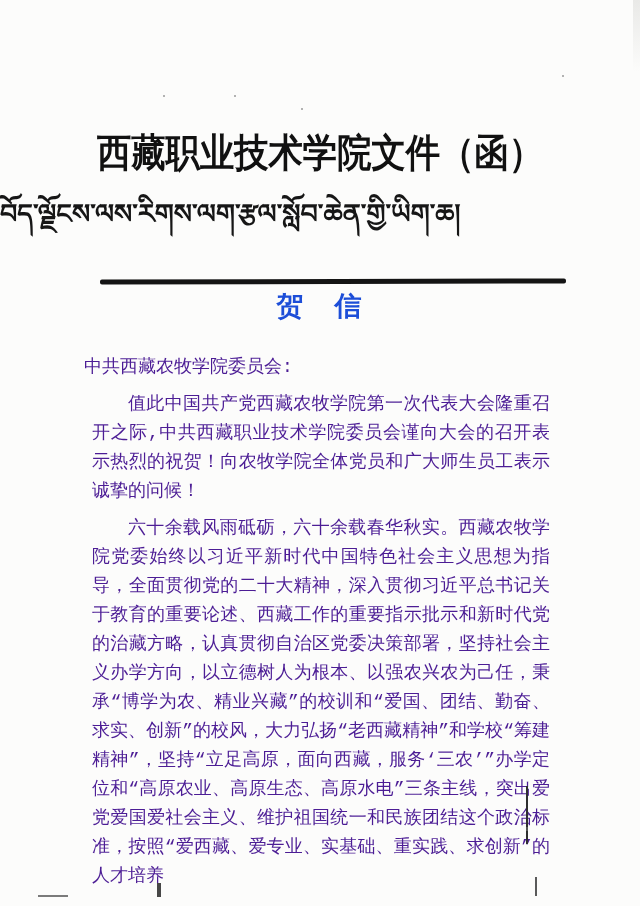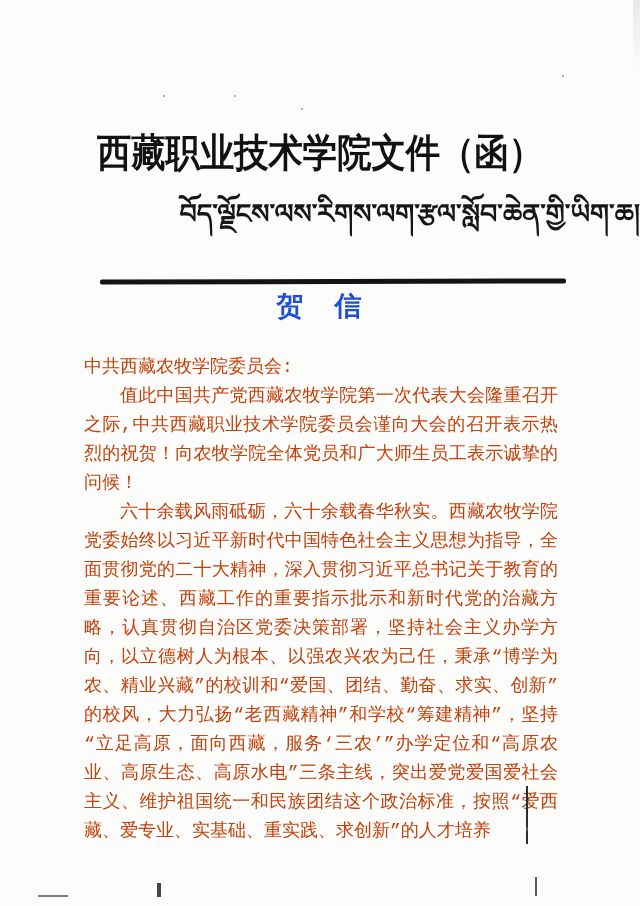--- a/index.html
+++ b/index.html
@@ -30,21 +30,21 @@
     letter-spacing: 0;
     transform: scaleX(0.88);
     transform-origin: 50% 50%;
     white-space: nowrap;
   }
   .doc-title-tibetan {
     position: absolute;
     top: 183px;
     left: 0;
     width: 100%;
-    text-align: right;
+    text-align: left;
     font-size: 27px;
     font-weight: 600;
     color: #161616;
     white-space: nowrap;
   }
 
   
   .rule {
     position: absolute;
     top: 279px;
@@ -71,28 +71,28 @@
 
   
   .body-block {
     position: absolute;
     top: 353px;
     left: 84px;
     width: 474px;
     font-size: 18px;
     line-height: 29px;
     text-align: justify;
-    color: #c2410c;
+    color: #4c1d95;
   }
   .salutation {
     margin: 0;
     text-indent: 0;
   }
   .para {
-    margin: 0;
+    margin: 8px;
     text-indent: 2em;
   }
 
   
   .art { position: absolute; pointer-events: none; }
   .art-vline-long {
     left: 526px; top: 786px;
     width: 2px; height: 58px;
     background: linear-gradient(#2e2e2e 0 70%, #555 70% 78%, #2e2e2e 78% 100%);
   }

